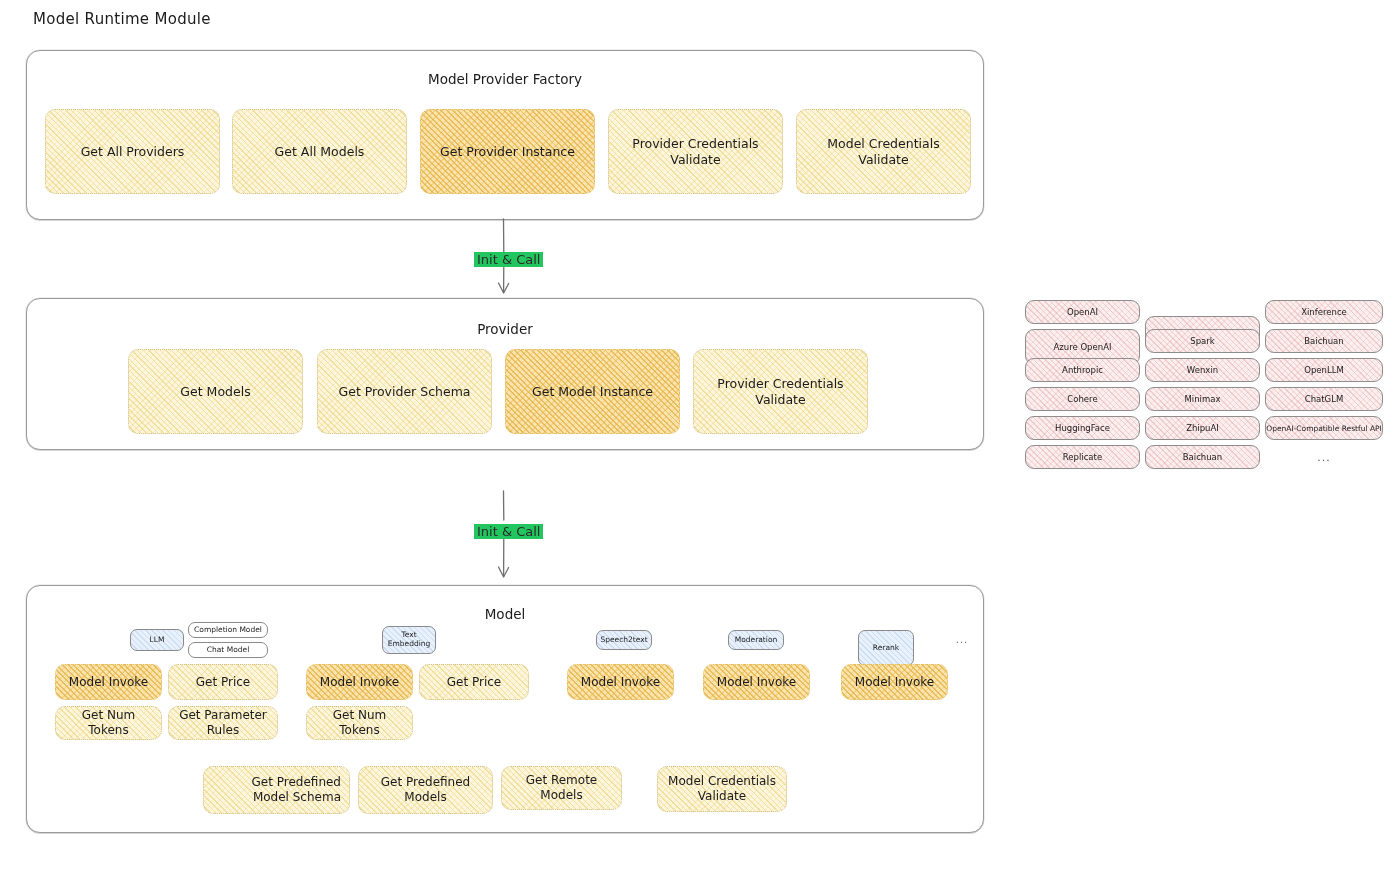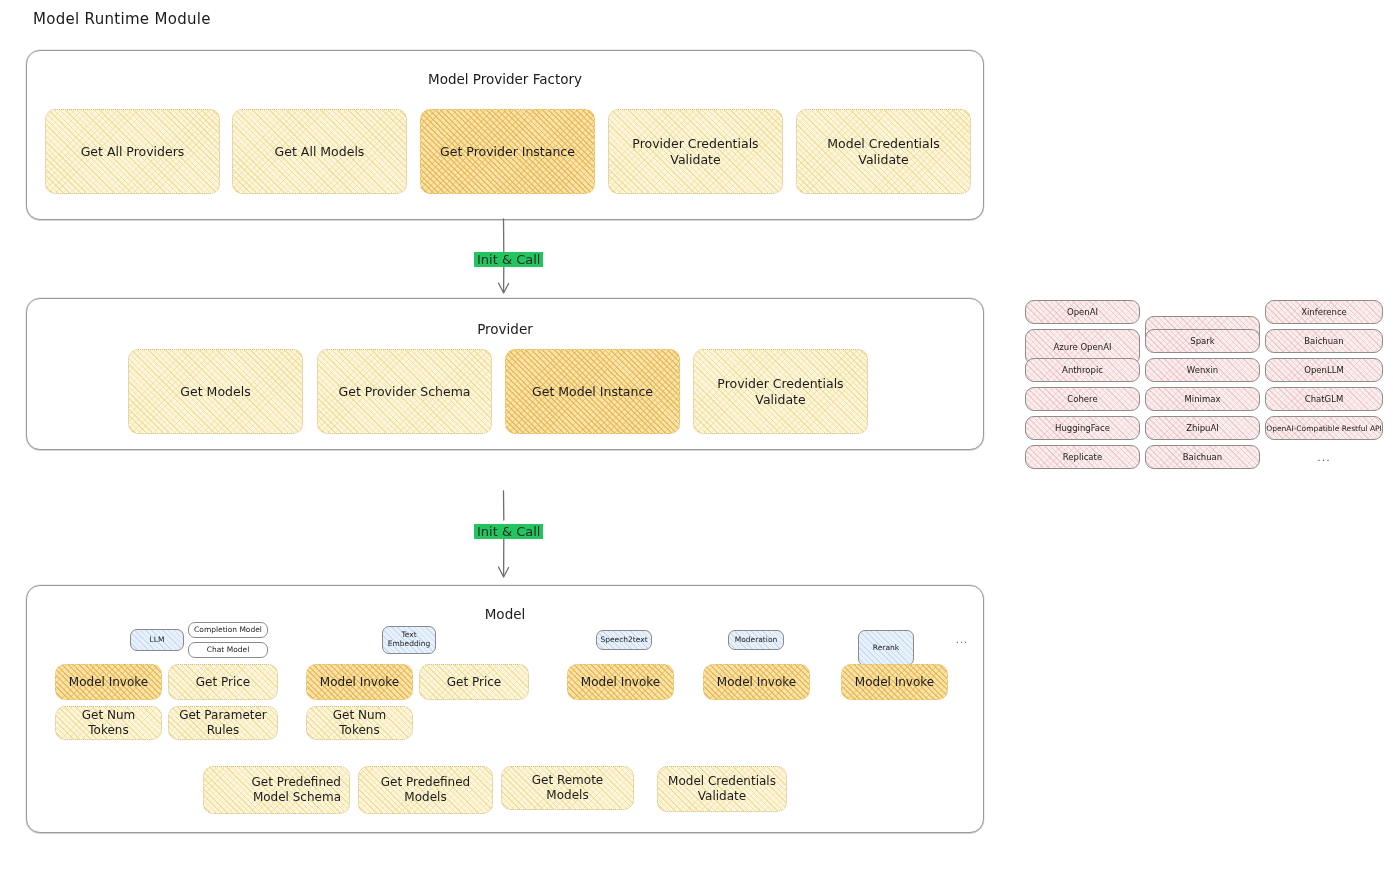--- a/index.html
+++ b/index.html
@@ -196,17 +196,17 @@
     <div class="node hl small" style="left:279px; top:78px; width:107px; height:36px;">Model Invoke</div>
     <div class="node small" style="left:392px; top:78px; width:110px; height:36px;">Get Price</div>
     <div class="node small" style="left:279px; top:120px; width:107px; height:34px;">Get Num Tokens</div>
 
     <div class="node hl small" style="left:540px; top:78px; width:107px; height:36px;">Model Invoke</div>
     <div class="node hl small" style="left:676px; top:78px; width:107px; height:36px;">Model Invoke</div>
     <div class="node hl small" style="left:814px; top:78px; width:107px; height:36px;">Model Invoke</div>
 
     <div class="node small" style="left:176px; top:180px; width:147px; height:48px;text-align:right;">Get Predefined Model Schema</div>
     <div class="node small" style="left:331px; top:180px; width:135px; height:48px;">Get Predefined Models</div>
-    <div class="node small" style="left:474px; top:180px; width:133px; height:44px;">Get Remote Models</div>
+    <div class="node small" style="left:474px; top:180px; width:121px; height:44px;">Get Remote Models</div>
     <div class="node small" style="left:630px; top:180px; width:130px; height:46px;">Model Credentials Validate</div>
   </div>
 
 </div>
 
 </body></html>

